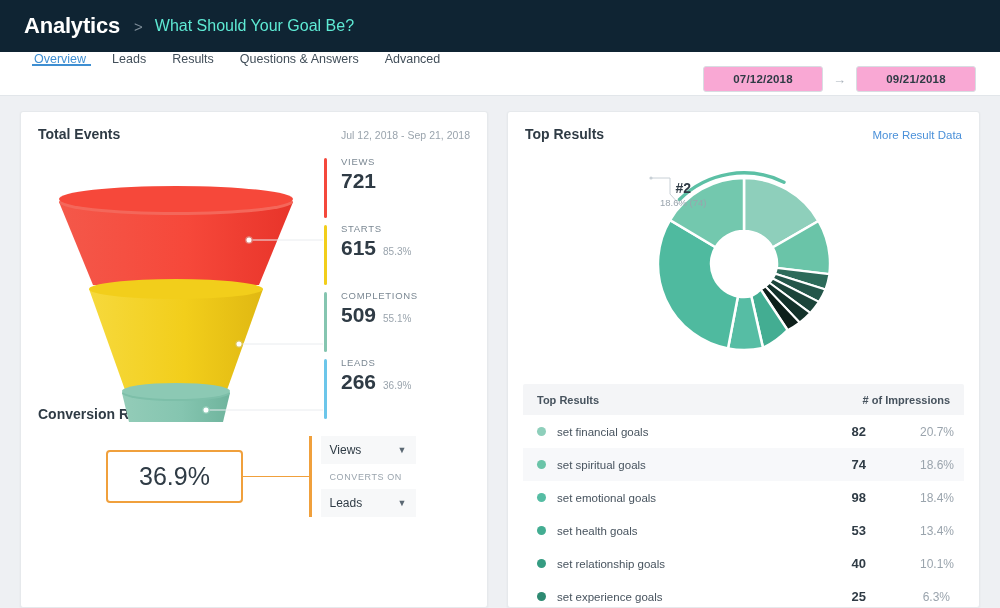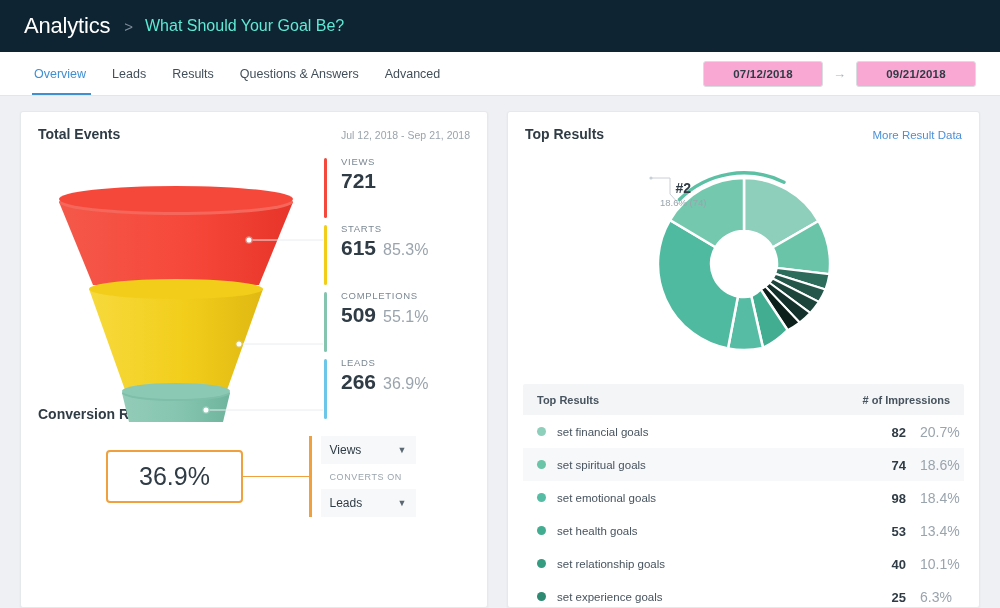--- a/index.html
+++ b/index.html
@@ -15,21 +15,21 @@
   .topbar {
     height: 52px;
     background: #0f2433;
     display: flex;
     align-items: center;
     padding: 0 0 0 24px;
   }
   .brand {
     color: #ffffff;
     font-size: 22px;
-    font-weight: normal;
+    font-weight: bold;
     letter-spacing: -0.2px;
   }
   .crumb-sep {
     color: #7e8d99;
     font-size: 15px;
     margin: 0 12px 0 14px;
   }
   .crumb-title {
     color: #5eead4;
     font-size: 16px;
@@ -37,20 +37,21 @@
 
   
   .tabbar {
     height: 44px;
     background: #ffffff;
     border-bottom: 1px solid #e2e6ea;
     display: flex;
     align-items: stretch;
     padding: 0 24px;
     position: relative;
+    flex-direction: column;
   }
   .tabs { display: flex; align-items: stretch; }
   .tab {
     display: flex;
     align-items: center;
     font-size: 12.5px;
     color: #424f5a;
     padding: 0 13px;
     position: relative;
     cursor: pointer;
@@ -148,21 +149,21 @@
   }
   .stat-label {
     font-size: 9.5px;
     letter-spacing: 0.7px;
     color: #7b8893;
     text-transform: uppercase;
     margin-bottom: 2px;
   }
   .stat-row { display: flex; align-items: baseline; gap: 7px; }
   .stat-value { font-size: 21px; font-weight: bold; color: #2f3b45; }
-  .stat-pct { font-size: 16px; color: #9aa4ad; }
+  .stat-pct { font-size: 10px; color: #9aa4ad; }
 
   
   .conv-title {
     font-size: 14px;
     font-weight: bold;
     padding: 0 17px;
     margin-top: -6px;
   }
   .conv-body {
     display: flex;
@@ -249,21 +250,21 @@
   .trow.alt { background: #f7f8fa; }
   .dot {
     width: 9px; height: 9px;
     border-radius: 50%;
     margin-right: 11px;
     flex: none;
   }
   .tlabel { font-size: 11.5px; color: #47535e; }
   .tnums { margin-left: auto; display: flex; align-items: baseline; gap: 14px; }
   .tcount { font-size: 13px; font-weight: bold; color: #2f3b45; }
-  .tpct { font-size: 14px; color: #9aa4ad; width: 30px; text-align: left; }
+  .tpct { font-size: 12px; color: #9aa4ad; width: 30px; text-align: right; margin-left: 40px; }
 </style>
 </head>
 <body>
 
 <div class="topbar">
   <span class="brand">Analytics</span>
   <span class="crumb-sep">&gt;</span>
   <span class="crumb-title">What Should Your Goal Be?</span>
 </div>
 

